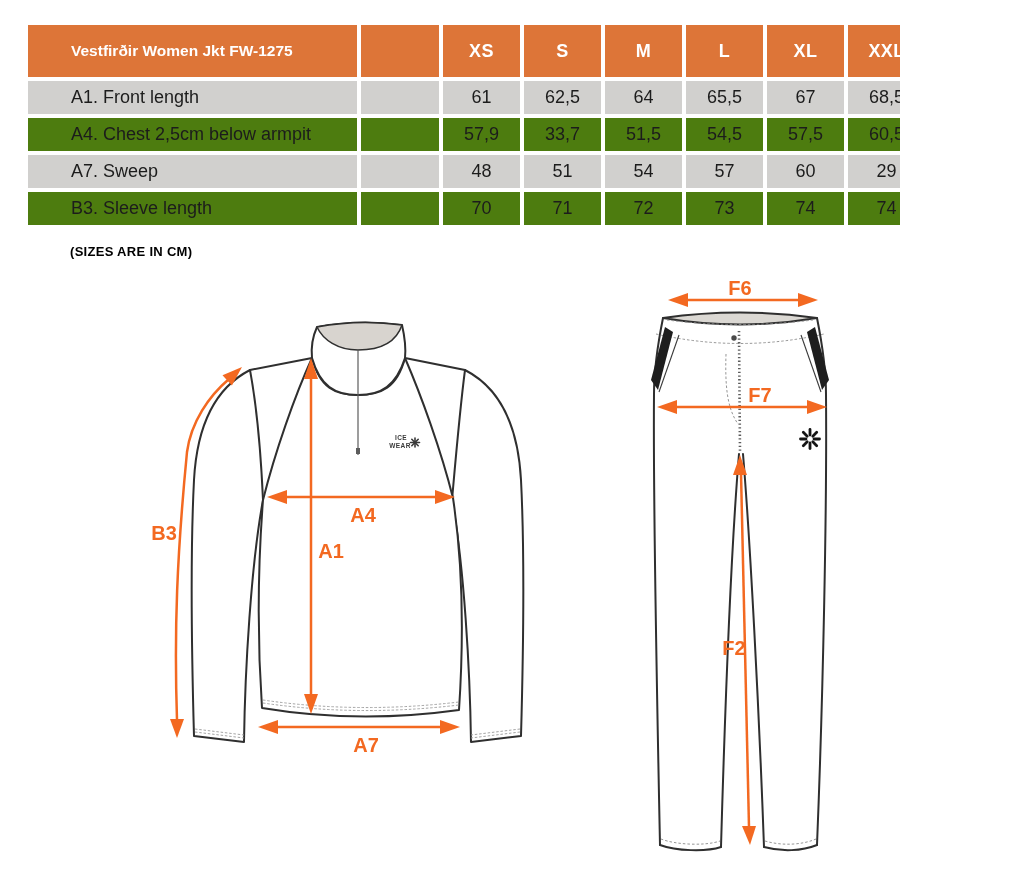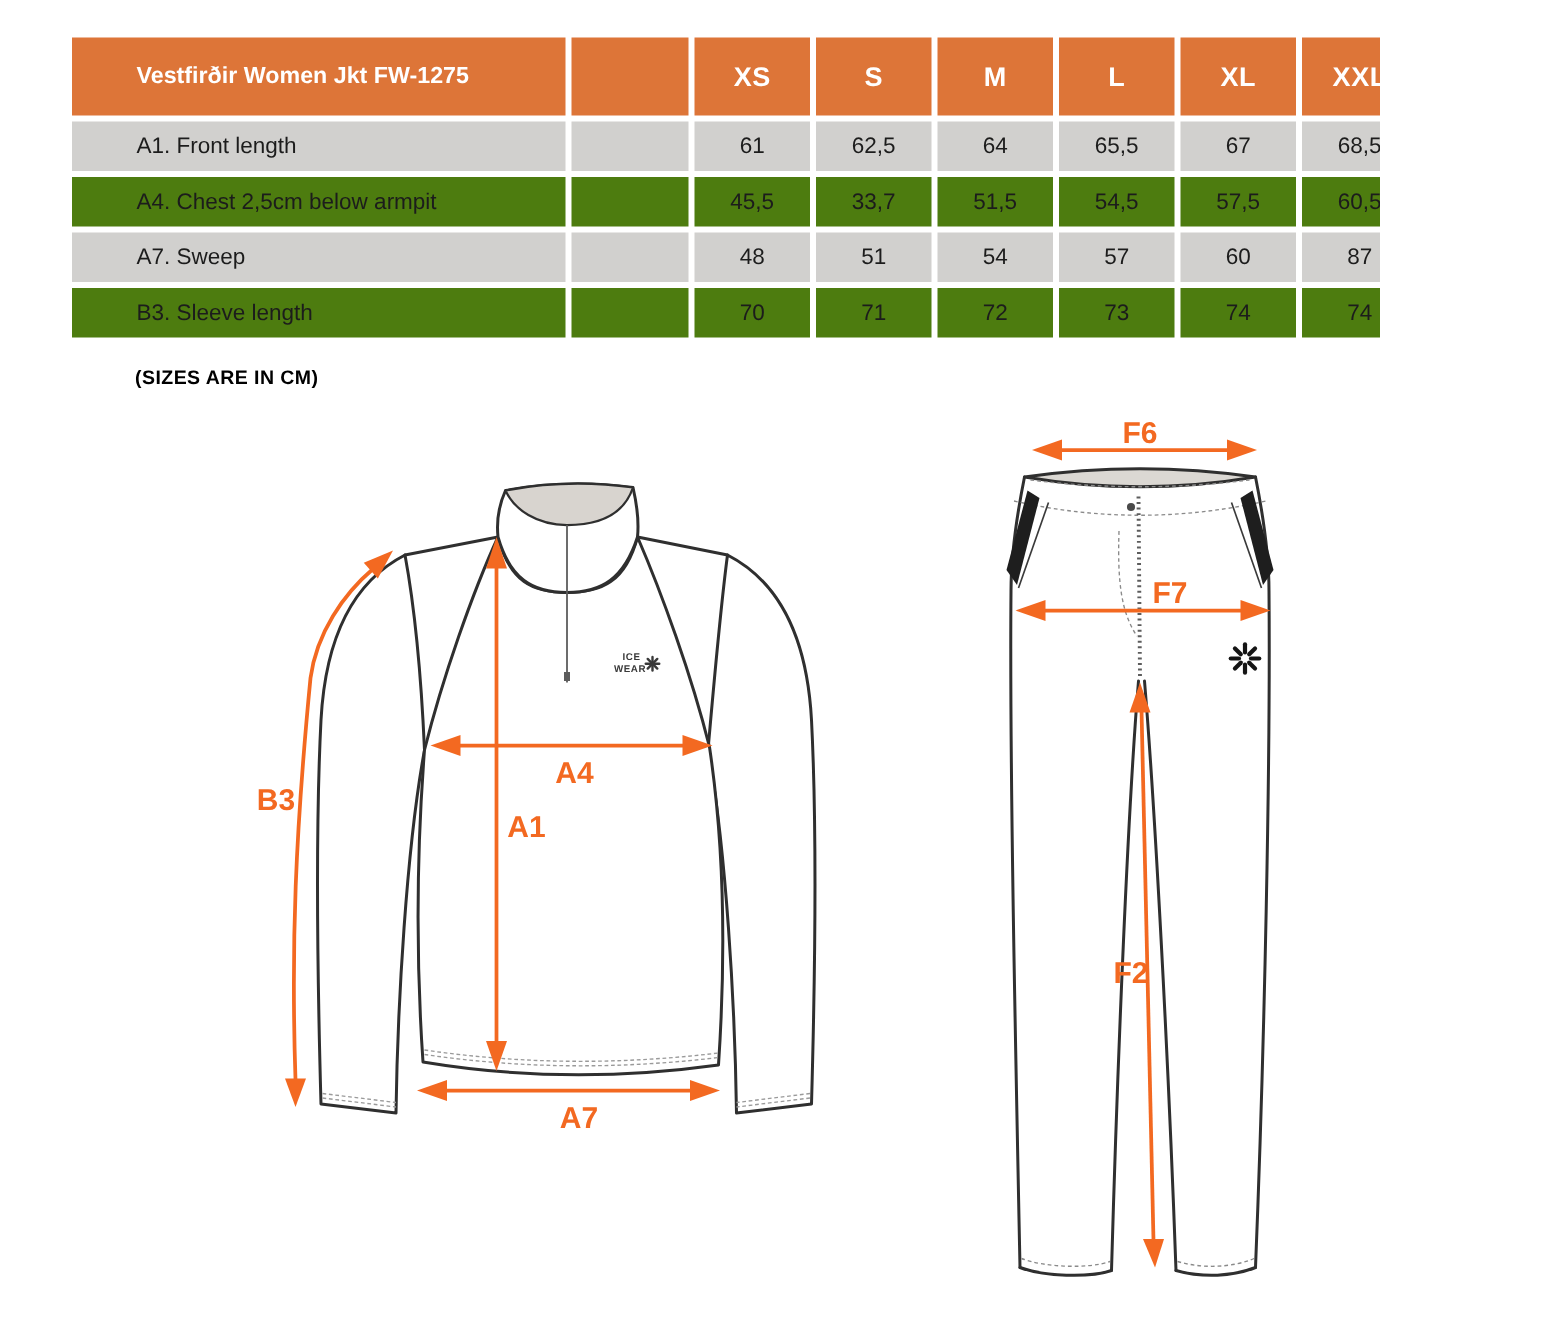--- a/index.html
+++ b/index.html
@@ -1,29 +1,29 @@
 <!DOCTYPE html>
 <html><head>
 <meta charset="utf-8">
 <style>
   html,body { margin:0; padding:0; background:#ffffff; }
   .canvas {
     position:relative; width:900px; height:890px; background:#ffffff;
-    font-family:"Liberation Sans", sans-serif; overflow:hidden;margin-left:20px;
+    font-family:"Liberation Sans", sans-serif; overflow:hidden;
   }
   
   .size-table { position:absolute; left:28px; top:25px; width:978px; }
   .trow {
     display:grid;
     grid-template-columns:329px 78px repeat(7, 1fr);
     gap:4px; margin-bottom:4px;
   }
   .cell {
     display:flex; align-items:center; justify-content:center;
-    height:33px; font-size:15px; color:#1c1c1c;
+    height:33px; font-size:18px; color:#1c1c1c;
   }
   .thead .cell { height:52px; background:#DD7538; color:#ffffff; }
   .thead .cell.size { font-weight:700; font-size:18px; letter-spacing:.4px; }
   .cell.label { justify-content:flex-start; padding-left:43px; box-sizing:border-box; }
   .thead .cell.label { font-weight:700; font-size:15.5px; }
   .r-dark .cell { background:#D1D0CE; }
   .r-light .cell { background:#4d7c0f; }
   
   .note {
     position:absolute; left:70px; top:244px;
@@ -61,38 +61,38 @@
       <div class="cell">64</div>
       <div class="cell">65,5</div>
       <div class="cell">67</div>
       <div class="cell">68,5</div>
       <div class="cell"></div>
     </div>
 
     <div class="trow r-light">
       <div class="cell label">A4. Chest 2,5cm below armpit</div>
       <div class="cell"></div>
-      <div class="cell">45,5</div>
+      <div class="cell">57,9</div>
       <div class="cell">33,7</div>
       <div class="cell">51,5</div>
       <div class="cell">54,5</div>
       <div class="cell">57,5</div>
       <div class="cell">60,5</div>
       <div class="cell"></div>
     </div>
 
     <div class="trow r-dark">
       <div class="cell label">A7. Sweep</div>
       <div class="cell"></div>
       <div class="cell">48</div>
       <div class="cell">51</div>
       <div class="cell">54</div>
       <div class="cell">57</div>
       <div class="cell">60</div>
-      <div class="cell">87</div>
+      <div class="cell">29</div>
       <div class="cell"></div>
     </div>
 
     <div class="trow r-light">
       <div class="cell label">B3. Sleeve length</div>
       <div class="cell"></div>
       <div class="cell">70</div>
       <div class="cell">71</div>
       <div class="cell">72</div>
       <div class="cell">73</div>

